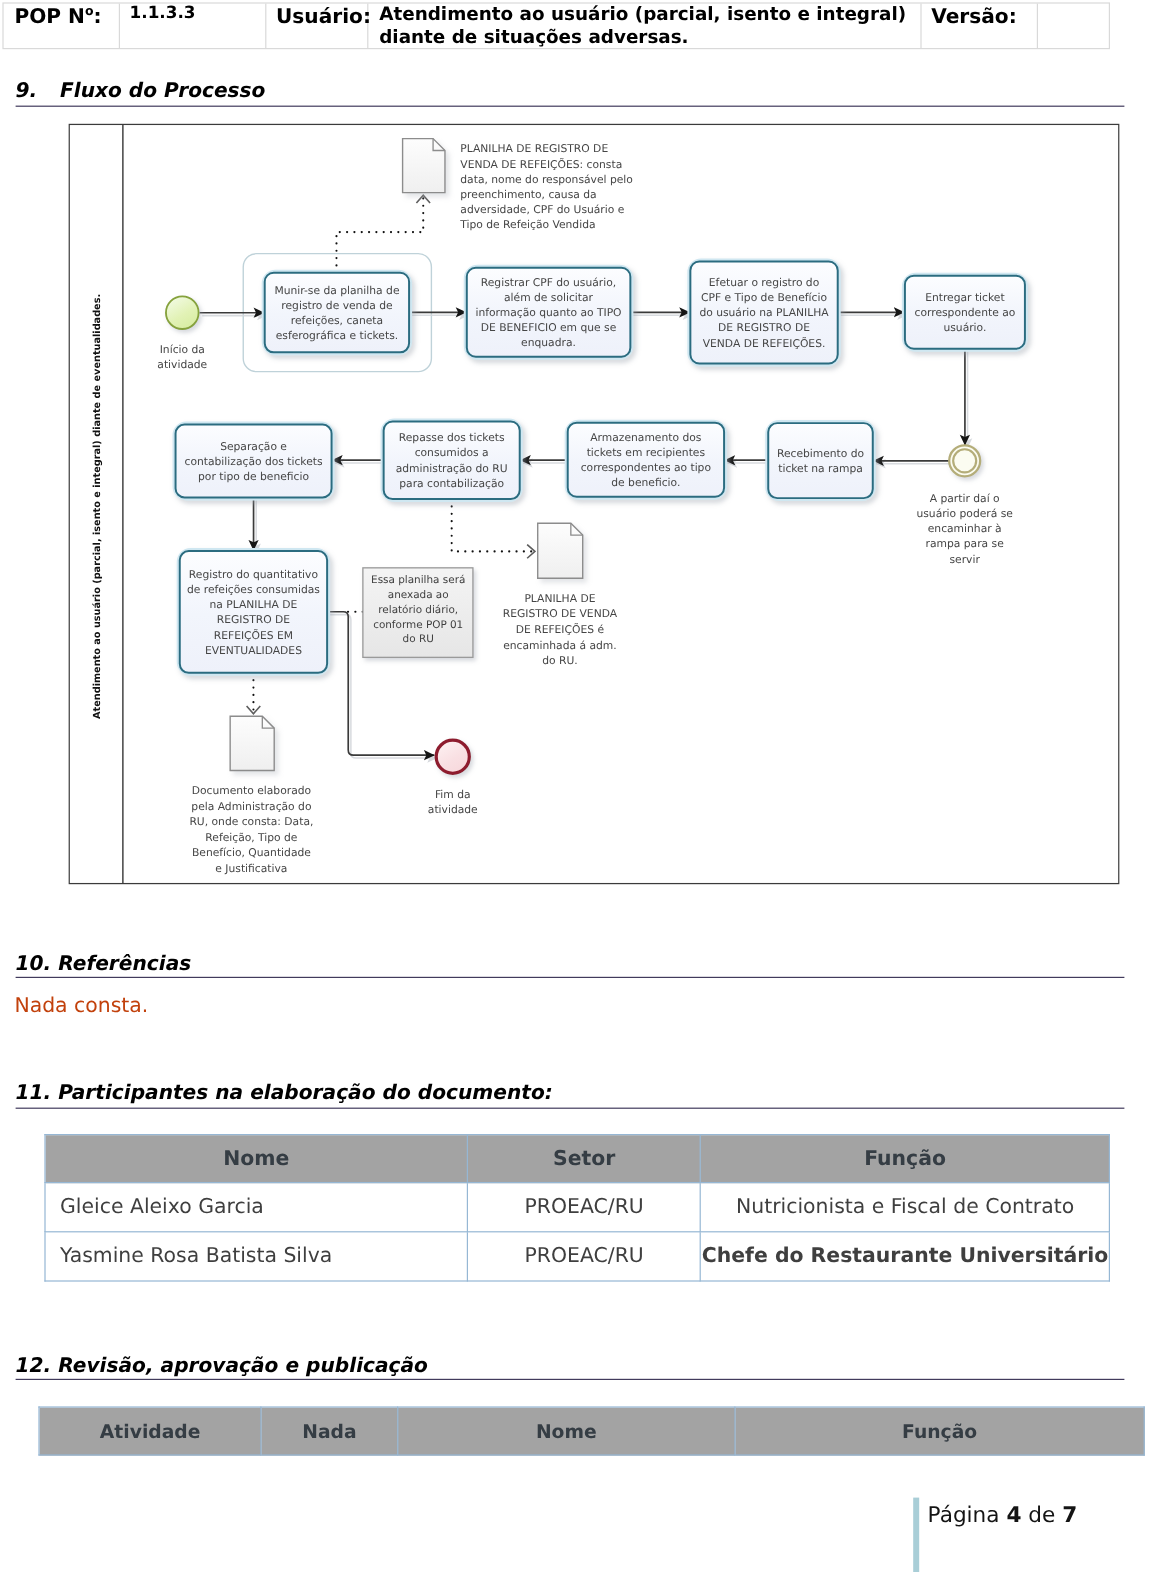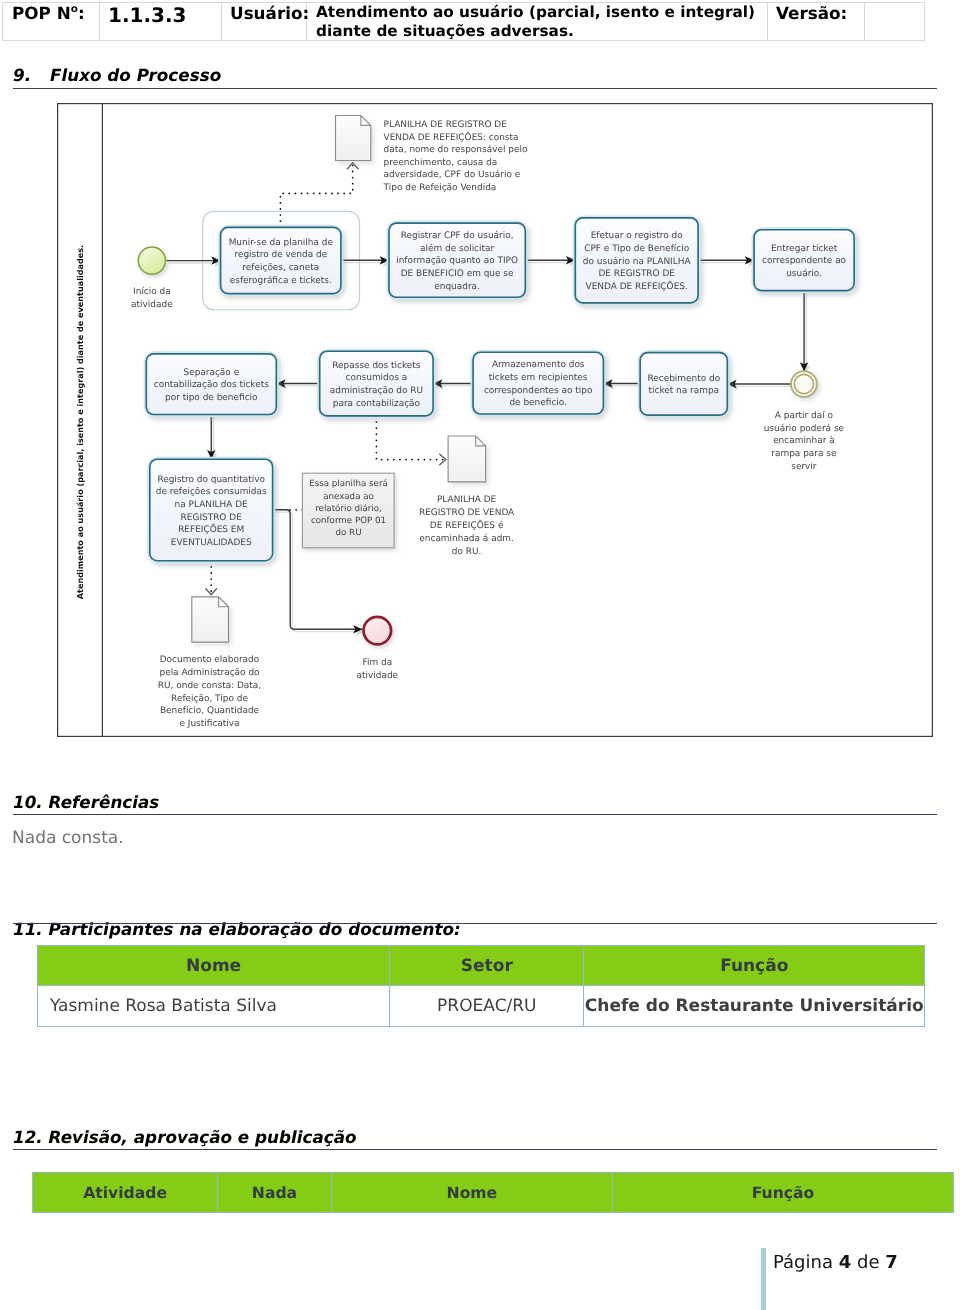--- a/index.html
+++ b/index.html
@@ -8,47 +8,47 @@
   
   #hdr-table{position:absolute;left:2px;top:2px;width:923px;height:39px;border:1px solid #d9d9d9;box-sizing:border-box;}
   #hdr-table .cell{position:absolute;top:0;bottom:0;border-right:1px solid #d9d9d9;box-sizing:border-box;display:flex;align-items:flex-start;}
   #hdr-table .cell.last{border-right:none;}
   .hdr-text{font-weight:bold;font-size:16.8px;color:#000;line-height:1.24;}
   .hdr-text sup{font-size:0.62em;vertical-align:super;line-height:0;}
 
   
   .sec-head{position:absolute;font-weight:bold;font-style:italic;font-size:16.8px;color:#000;white-space:nowrap;}
   .sec-rule{position:absolute;height:0;border-top:1.7px solid #413b5c;}
-  .body-text{position:absolute;font-size:17px;color:#737373;}
+  .body-text{position:absolute;font-size:17px;color:#c2410c;}
 
   
   .dtable{position:absolute;border-collapse:collapse;}
   .dtable td{border:1px solid #96b7d4;padding:0;vertical-align:middle;text-align:center;font-size:17px;color:#3f3f3f;}
-  .dtable td.hd{background:#84cc16;font-weight:bold;color:#353d44;font-size:17px;}
+  .dtable td.hd{background:#a3a3a3;font-weight:bold;color:#353d44;font-size:17px;}
   #revision td.hd{font-size:15.6px;}
   .dtable td.lft{text-align:left;padding-left:12px;}
 
   
   #footer-bar{position:absolute;left:761px;top:1248px;width:5px;height:62px;background:#a9ced7;}
   #footer-text{position:absolute;left:773px;top:1252px;font-size:18px;color:#141414;white-space:nowrap;}
   #footer-text b{font-weight:bold;}
 
   
   #flow{position:absolute;left:57px;top:103px;width:876px;height:634px;}
   text{font-family:"DejaVu Sans",sans-serif;}
 </style>
 </head>
 <body>
 
 <div id="hdr-table">
   <div class="cell" style="left:0;width:97px;padding-left:9px;">
     <span class="hdr-text">POP N<sup>o</sup>:</span>
   </div>
   <div class="cell" style="left:97px;width:122px;padding-left:8px;">
-    <span class="hdr-text" style="font-size:20px;">1.1.3.3</span>
+    <span class="hdr-text" style="font-size:14px;">1.1.3.3</span>
   </div>
   <div class="cell" style="left:219px;width:85px;padding-left:8px;">
     <span class="hdr-text">Usuário:</span>
   </div>
   <div class="cell" style="left:304px;width:461px;padding:0 6px 0 9px;">
     <span class="hdr-text" style="font-size:15.3px;">Atendimento ao usuário (parcial, isento e integral) diante de situações adversas.</span>
   </div>
   <div class="cell" style="left:765px;width:97px;padding-left:8px;">
     <span class="hdr-text">Versão:</span>
   </div>
@@ -207,29 +207,34 @@
 <text x="326.6" y="24.0" text-anchor="start" font-size="8.95" fill="#454545"><tspan x="326.6" dy="0">PLANILHA DE REGISTRO DE</tspan><tspan x="326.6" dy="12.6">VENDA DE REFEIÇÕES: consta</tspan><tspan x="326.6" dy="12.6">data, nome do responsável pelo</tspan><tspan x="326.6" dy="12.6">preenchimento, causa da</tspan><tspan x="326.6" dy="12.6">adversidade, CPF do Usuário e</tspan><tspan x="326.6" dy="12.6">Tipo de Refeição Vendida</tspan></text>
 <text x="409.6" y="398.5" text-anchor="middle" font-size="8.95" fill="#454545"><tspan x="409.6" dy="0">PLANILHA DE</tspan><tspan x="409.6" dy="13">REGISTRO DE VENDA</tspan><tspan x="409.6" dy="13">DE REFEIÇÕES é</tspan><tspan x="409.6" dy="13">encaminhada á adm.</tspan><tspan x="409.6" dy="13">do RU.</tspan></text>
 <text x="152.5" y="559.0" text-anchor="middle" font-size="8.95" fill="#454545"><tspan x="152.5" dy="0">Documento elaborado</tspan><tspan x="152.5" dy="12.85">pela Administração do</tspan><tspan x="152.5" dy="12.85">RU, onde consta: Data,</tspan><tspan x="152.5" dy="12.85">Refeição, Tipo de</tspan><tspan x="152.5" dy="12.85">Benefício, Quantidade</tspan><tspan x="152.5" dy="12.85">e Justificativa</tspan></text>
 </svg>
 </div>
 
 <div class="sec-head" style="left:13px;top:792px;"><span>10.</span> <span>Referências</span></div>
 <div class="sec-rule" style="left:13px;top:814px;width:924px;"></div>
 <div class="body-text" style="left:12px;top:828px;">Nada consta.</div>
 
-<div class="sec-head" style="left:13px;top:900px;margin-top:19px;"><span>11.</span> <span>Participantes na elaboração do documento:</span></div>
+<div class="sec-head" style="left:13px;top:900px;"><span>11.</span> <span>Participantes na elaboração do documento:</span></div>
 <div class="sec-rule" style="left:13px;top:923px;width:924px;"></div>
 
 <table class="dtable" id="participants" style="left:37px;top:945px;width:888px;">
   <tbody>
       <tr>
         <td class="hd" style="width: 353px; height: 39px;">Nome</td>
         <td class="hd" style="width: 194px; height: 39px; text-align: center;">Setor</td>
         <td class="hd" style="width: 341px; height: 39px;">Função</td>
+      </tr>
+      <tr>
+        <td class="lft" style="height: 40px;">Gleice Aleixo Garcia</td>
+        <td style="height: 40px;">PROEAC/RU</td>
+        <td style="height: 40px;">Nutricionista e Fiscal de Contrato</td>
       </tr>
       <tr>
         <td class="lft" style="height: 40px;">Yasmine Rosa Batista Silva</td>
         <td style="height: 40px;">PROEAC/RU</td>
         <td style="height: 40px; font-weight: bold;">Chefe do Restaurante Universitário</td>
       </tr>
     </tbody>
 </table>
 
 <div class="sec-head" style="left:13px;top:1127px;"><span>12.</span> <span>Revisão, aprovação e publicação</span></div>

